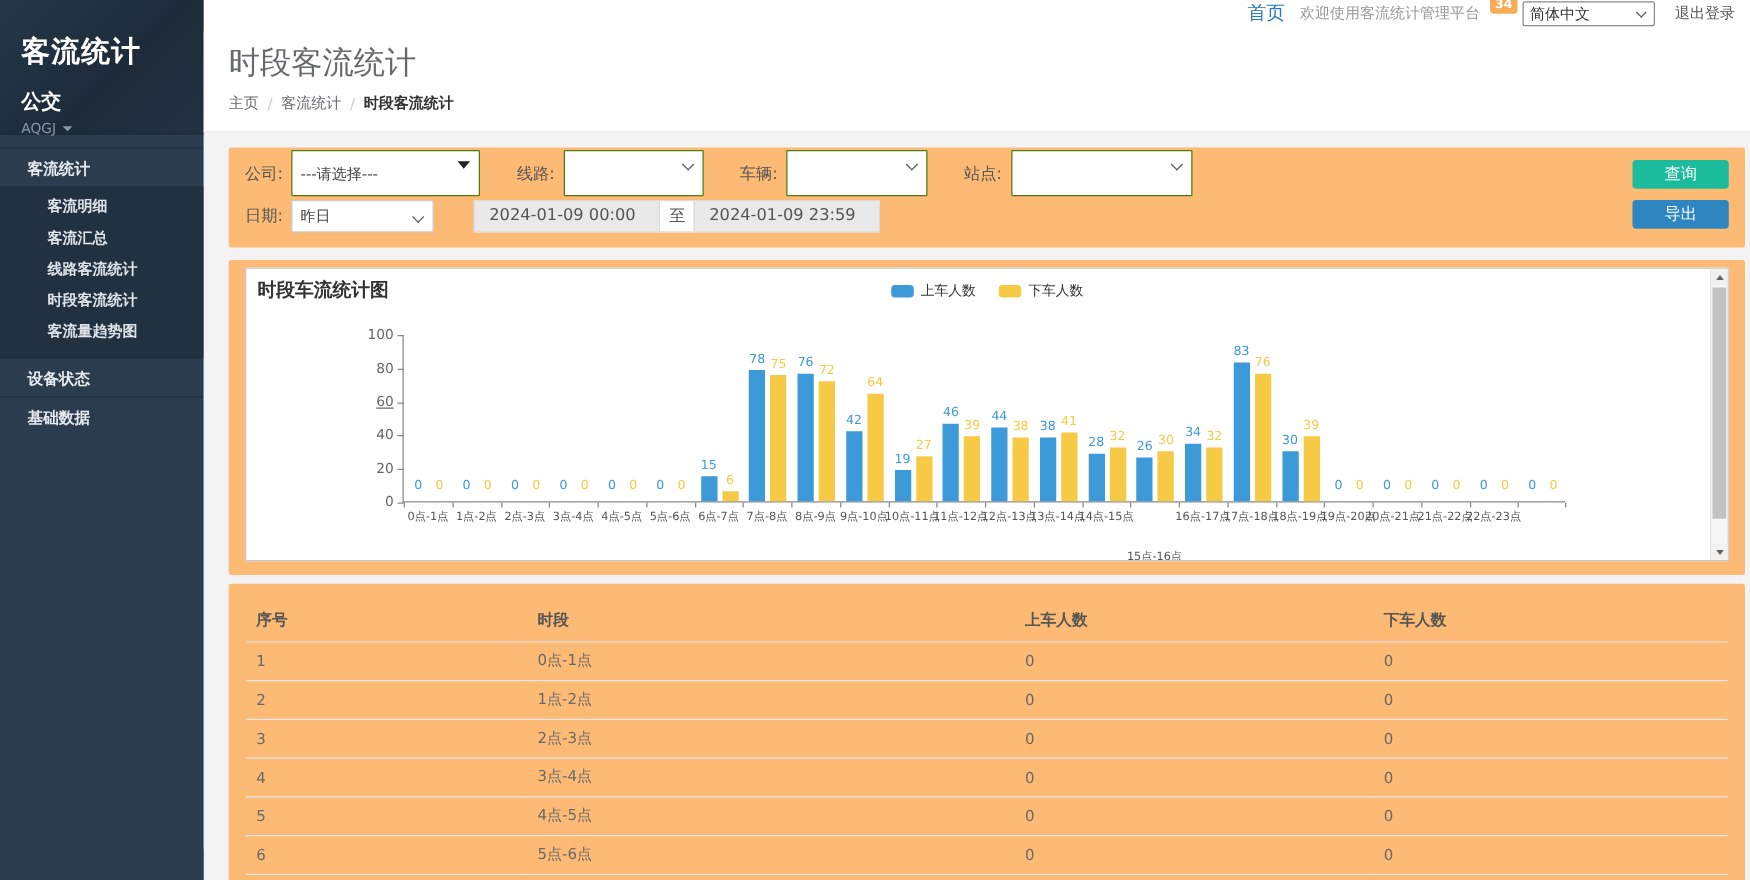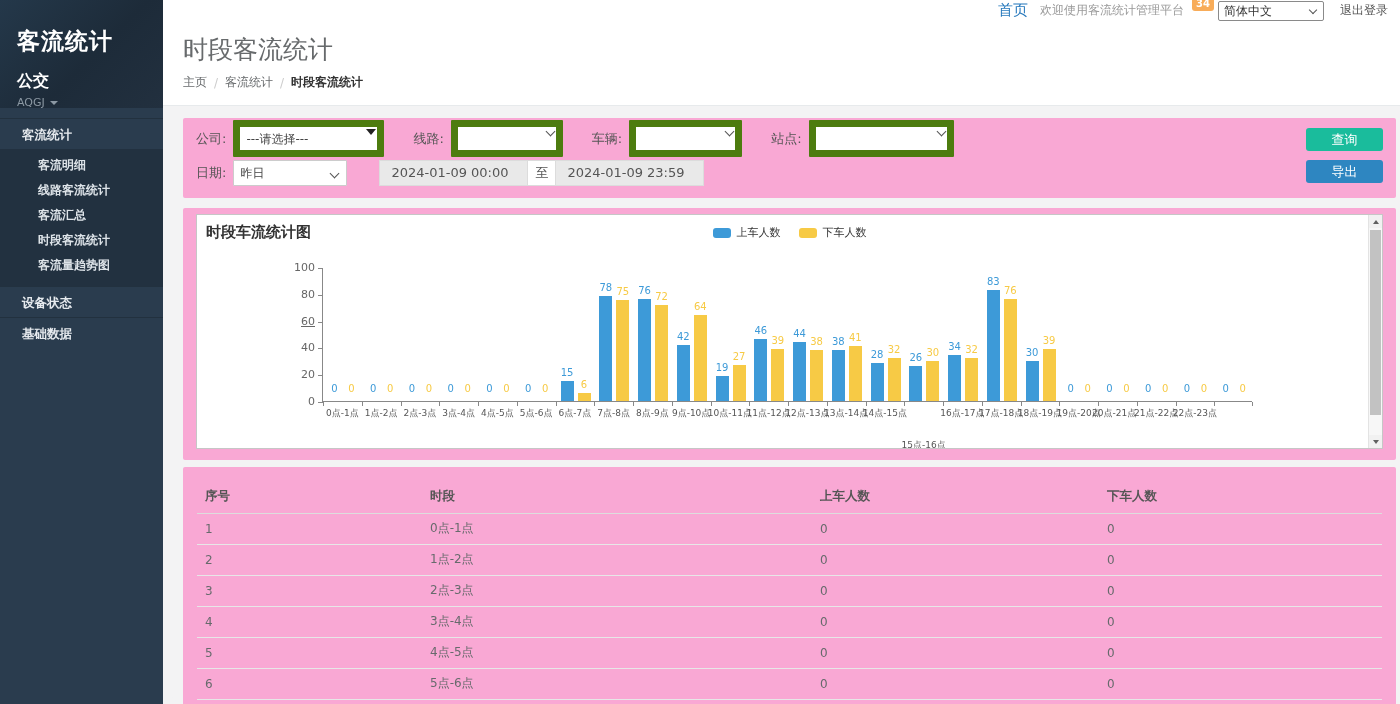--- a/index.html
+++ b/index.html
@@ -28,29 +28,29 @@
   .lang-select { width:106px; height:20px; font-size:12px; border:1px solid #8a8a8a; border-radius:2px; background:#fff; appearance:none; -webkit-appearance:none; padding:0 18px 0 5px; color:#333; font-family:inherit; }
   .logout-link { color:#555; font-size:12px; margin-left:16px; cursor:pointer; white-space:nowrap; }
 
   .page-heading { background:#fff; padding:12px 0 14px 20px; border-bottom:1px solid #e7eaec; }
   .page-title { color:#676a6c; font-size:25px; font-weight:400; }
   .breadcrumb { margin-top:8px; font-size:12px; color:#676a6c; display:flex; gap:7px; align-items:center; }
   .breadcrumb .sep { color:#ccc; }
   .breadcrumb .current { font-weight:bold; color:#333; }
 
   .content { padding:12px 4px 0 20px; }
-  .card { background:#f9a8d4; border-radius:2px; }
+  .card { background:#fdba74; border-radius:2px; }
 
   
   .filter-card { position:relative; height:80px; padding:9px 13px; margin-bottom:10px; }
   .filter-row { display:flex; align-items:center; height:23px; }
   .filter-row2 { margin-top:9px; height:27px; }
   .f-label { font-size:13px; color:#555; margin-right:7px; white-space:nowrap; }
   .sel-wrap { position:relative; display:inline-block; margin-right:29px; }
-  .sel-wrap select { height:37px; border:7px solid #4d7c0f; border-radius:1px; background:#fff; appearance:none; -webkit-appearance:none; font-size:12px; color:#444; padding:0 20px 0 6px; font-family:inherit; }
+  .sel-wrap select { height:37px; border:1px solid #4d7c0f; border-radius:1px; background:#fff; appearance:none; -webkit-appearance:none; font-size:12px; color:#444; padding:0 20px 0 6px; font-family:inherit; }
   .sel-wrap::after { content:""; position:absolute; right:9px; top:8px; width:6px; height:6px; border-right:1.6px solid #555; border-bottom:1.6px solid #555; transform:rotate(45deg); pointer-events:none; }
   .sel-wrap.solid::after { border:none; width:0; height:0; border-left:5px solid transparent; border-right:5px solid transparent; border-top:6px solid #222; transform:none; top:9px; right:8px; }
   .w150 select{ width:151px; } .w112 select{ width:112px; } .w113 select{ width:113px; } .w145 select{ width:145px; }
   .sel-date select { height:26px; width:114px; border:1px solid #ccc; }
   .sel-date::after { top:10px; }
   .date-group { display:flex; align-items:center; margin-left:3px; }
   .date-input { width:149px; height:26px; background:#e9e9e9; border:1px solid #dcdcdc; color:#555; font-size:13px; padding-left:11px; font-family:inherit; }
   .date-addon { width:27px; height:26px; background:#fff; border-top:1px solid #dcdcdc; border-bottom:1px solid #dcdcdc; color:#555; font-size:13px; display:flex; align-items:center; justify-content:center; }
   .filter-actions { position:absolute; right:13px; top:10px; display:flex; flex-direction:column; gap:9px; }
   .btn { width:77px; height:23px; border:none; border-radius:3px; color:#fff; font-size:13px; cursor:pointer; font-family:inherit; line-height:22px; }
@@ -94,22 +94,22 @@
       <div class="app-subtitle">公交</div>
       <div class="org-row">
         <span>AQGJ</span>
         <span class="caret-down"></span>
       </div>
     </div>
     <nav class="menu">
       <div class="menu-section">客流统计</div>
       <div class="submenu" id="submenu">
           <div class="submenu-item">客流明细</div>
+          <div class="submenu-item">客流汇总</div>
           <div class="submenu-item">线路客流统计</div>
-          <div class="submenu-item">客流汇总</div>
           <div class="submenu-item">时段客流统计</div>
           <div class="submenu-item">客流量趋势图</div>
         </div>
       <div class="menu-section">设备状态</div>
       <div class="menu-section">基础数据</div>
     </nav>
   </aside>
 
   <div class="main">
 

